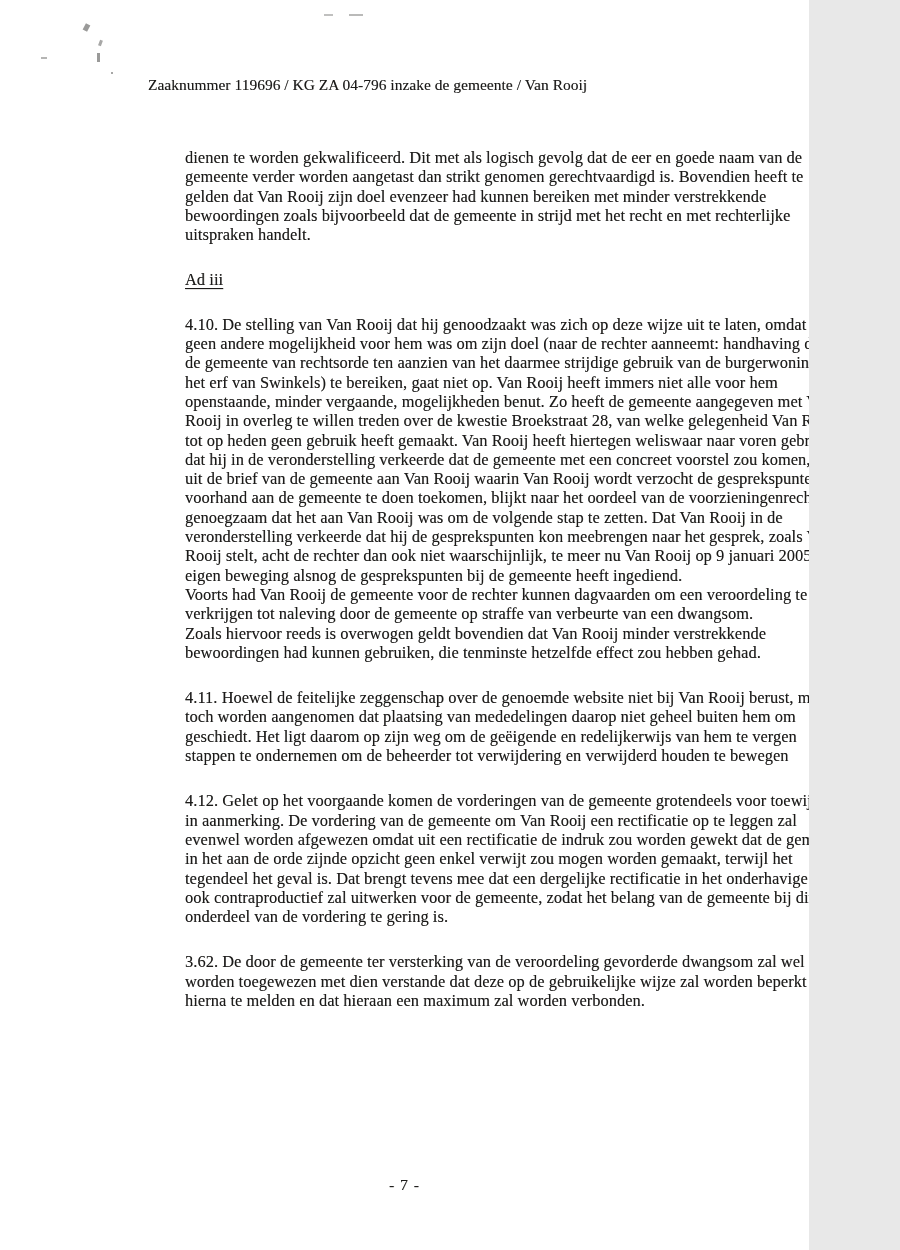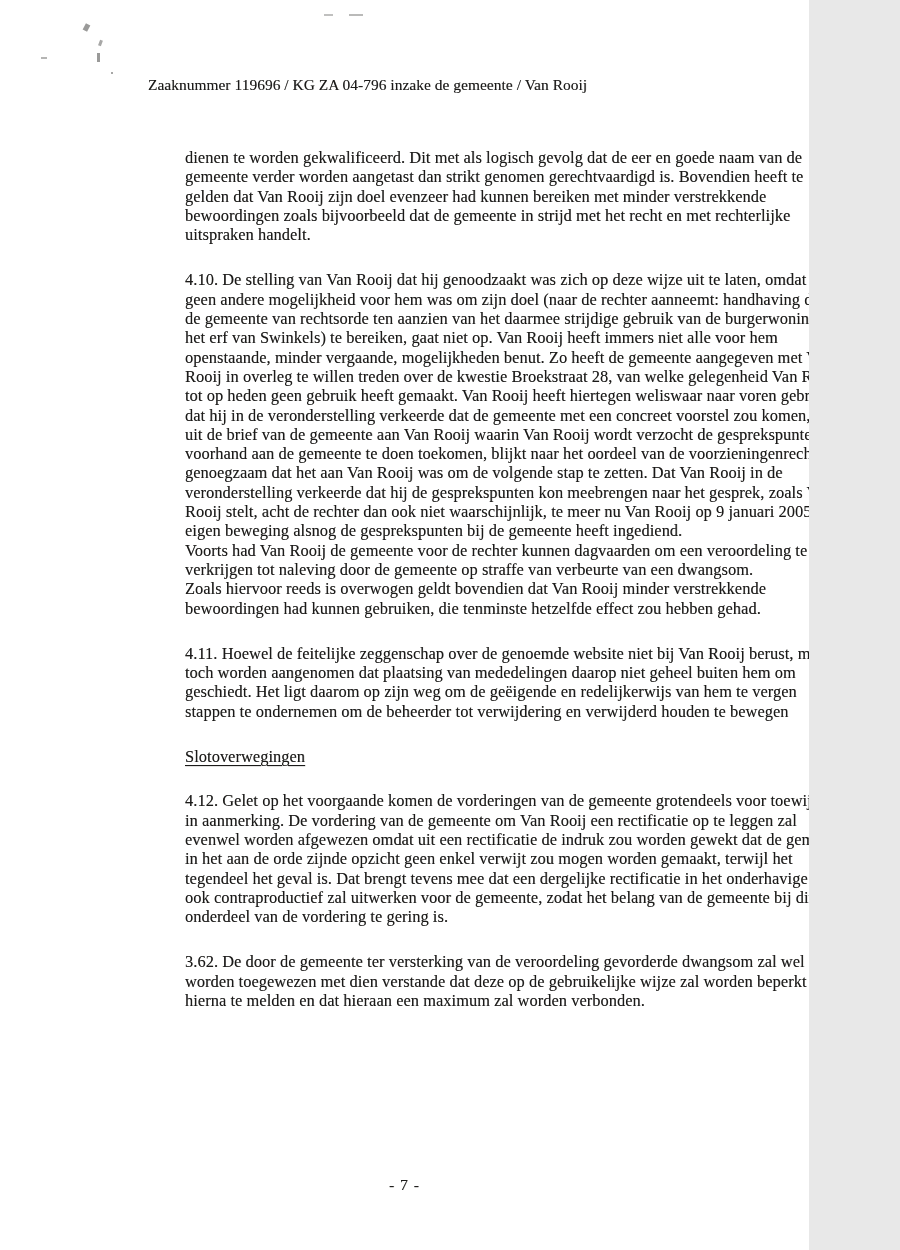--- a/index.html
+++ b/index.html
@@ -90,29 +90,29 @@
   <div class="artifact a7"></div>
   <div class="artifact a8"></div>
   <div class="artifact a9"></div>
 
   <div class="case-header scan-text">Zaaknummer 119696 / KG ZA 04-796 inzake de gemeente / Van Rooij</div>
 
   <div class="doc-body">
 
     <p class="scan-text">dienen te worden gekwalificeerd. Dit met als logisch gevolg dat de eer en goede naam van de gemeente verder worden aangetast dan strikt genomen gerechtvaardigd is. Bovendien heeft te gelden dat Van Rooij zijn doel evenzeer had kunnen bereiken met minder verstrekkende bewoordingen zoals bijvoorbeeld dat de gemeente in strijd met het recht en met rechterlijke uitspraken handelt.</p>
 
+    <h3 class="scan-text heading-gap">Ad iii</h3>
 
     <p class="scan-text">4.10. De stelling van Van Rooij dat hij genoodzaakt was zich op deze wijze uit te laten, omdat er geen andere mogelijkheid voor hem was om zijn doel (naar de rechter aanneemt: handhaving door de gemeente van rechtsorde ten aanzien van het daarmee strijdige gebruik van de burgerwoning op het erf van Swinkels) te bereiken, gaat niet op. Van Rooij heeft immers niet alle voor hem openstaande, minder vergaande, mogelijkheden benut. Zo heeft de gemeente aangegeven met Van Rooij in overleg te willen treden over de kwestie Broekstraat 28, van welke gelegenheid Van Rooij tot op heden geen gebruik heeft gemaakt. Van Rooij heeft hiertegen weliswaar naar voren gebracht dat hij in de veronderstelling verkeerde dat de gemeente met een concreet voorstel zou komen, maar uit de brief van de gemeente aan Van Rooij waarin Van Rooij wordt verzocht de gesprekspunten op voorhand aan de gemeente te doen toekomen, blijkt naar het oordeel van de voorzieningenrechter genoegzaam dat het aan Van Rooij was om de volgende stap te zetten. Dat Van Rooij in de veronderstelling verkeerde dat hij de gesprekspunten kon meebrengen naar het gesprek, zoals Van Rooij stelt, acht de rechter dan ook niet waarschijnlijk, te meer nu Van Rooij op 9 januari 2005 uit eigen beweging alsnog de gesprekspunten bij de gemeente heeft ingediend.
 Voorts had Van Rooij de gemeente voor de rechter kunnen dagvaarden om een veroordeling te verkrijgen tot naleving door de gemeente op straffe van verbeurte van een dwangsom.
 Zoals hiervoor reeds is overwogen geldt bovendien dat Van Rooij minder verstrekkende bewoordingen had kunnen gebruiken, die tenminste hetzelfde effect zou hebben gehad.</p>
 
 
     <p class="scan-text">4.11. Hoewel de feitelijke zeggenschap over de genoemde website niet bij Van Rooij berust, moet toch worden aangenomen dat plaatsing van mededelingen daarop niet geheel buiten hem om geschiedt. Het ligt daarom op zijn weg om de geëigende en redelijkerwijs van hem te vergen stappen te ondernemen om de beheerder tot verwijdering en verwijderd houden te bewegen</p>
 
-    <h3 class="scan-text heading-gap">Slotoverwegingen</h3>
 
     <p class="scan-text">4.12. Gelet op het voorgaande komen de vorderingen van de gemeente grotendeels voor toewijzing in aanmerking. De vordering van de gemeente om Van Rooij een rectificatie op te leggen zal evenwel worden afgewezen omdat uit een rectificatie de indruk zou worden gewekt dat de gemeente in het aan de orde zijnde opzicht geen enkel verwijt zou mogen worden gemaakt, terwijl het tegendeel het geval is. Dat brengt tevens mee dat een dergelijke rectificatie in het onderhavige geval ook contraproductief zal uitwerken voor de gemeente, zodat het belang van de gemeente bij dit onderdeel van de vordering te gering is.</p>
 
     <p class="scan-text">3.62. De door de gemeente ter versterking van de veroordeling gevorderde dwangsom zal wel worden toegewezen met dien verstande dat deze op de gebruikelijke wijze zal worden beperkt als hierna te melden en dat hieraan een maximum zal worden verbonden.</p>
 
   </div>
 
   <div class="page-number scan-text">- 7 -</div>
 
 </div>

